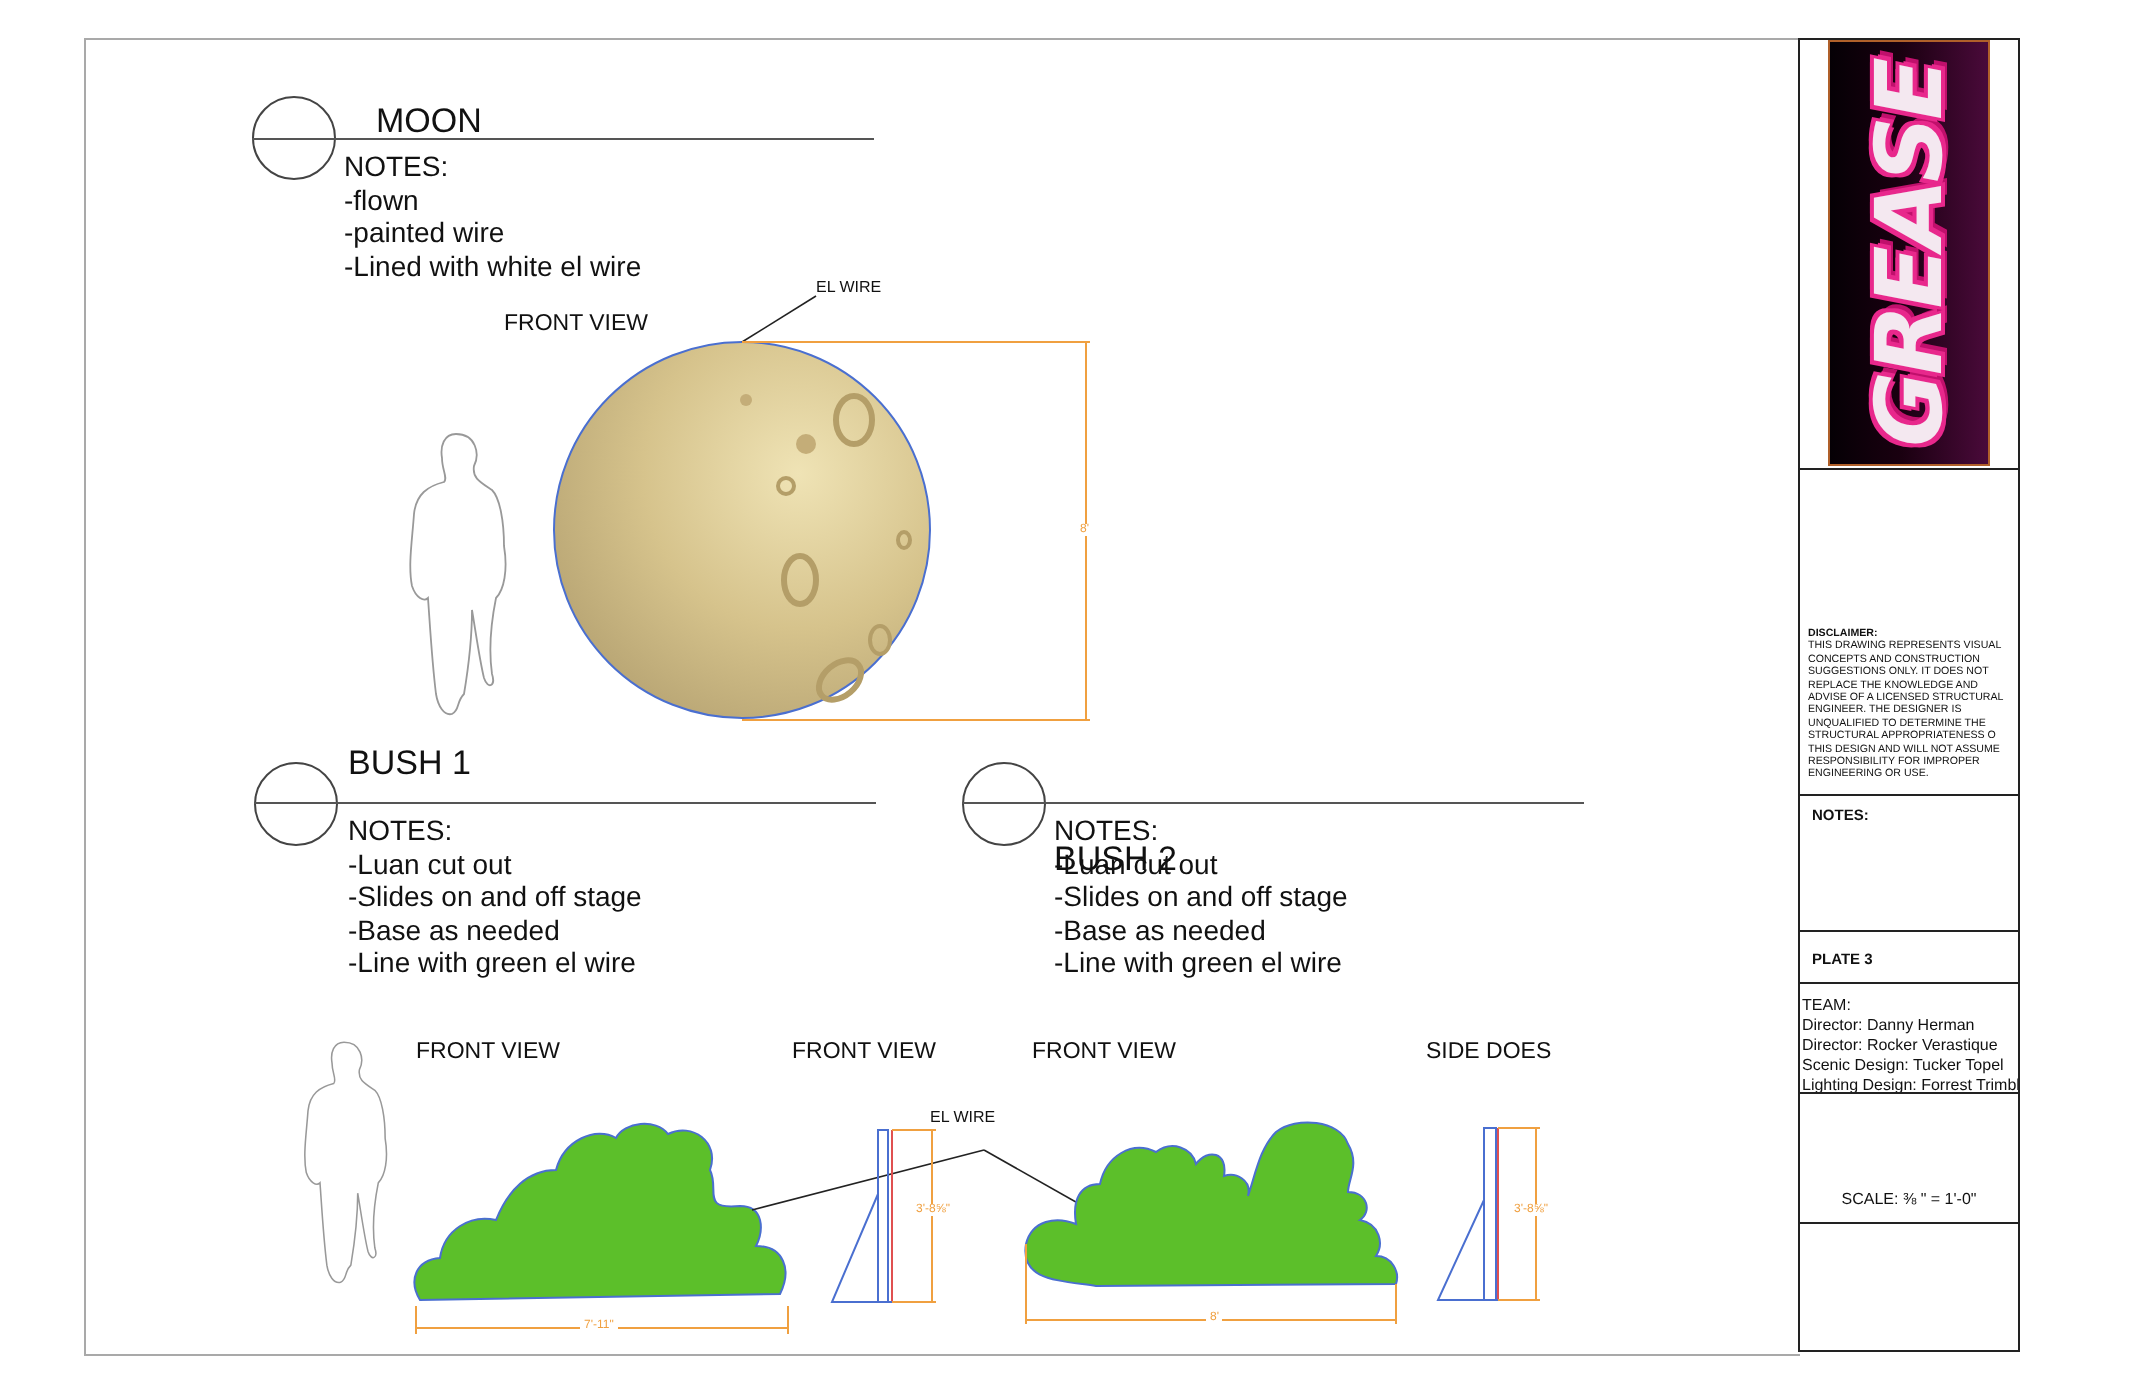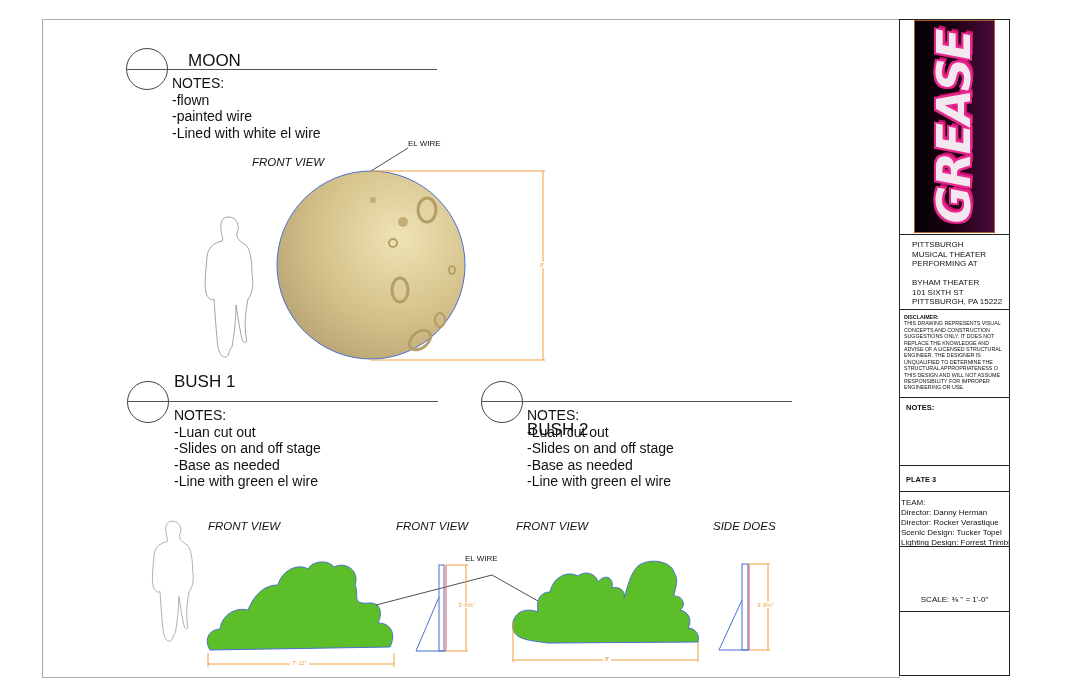--- a/index.html
+++ b/index.html
@@ -3,21 +3,21 @@
 <meta charset="utf-8">
 <style>
   html, body { margin:0; padding:0; background:#ffffff; }
   body { width:1066px; height:690px; position:relative; overflow:hidden; font-family:"Liberation Sans", sans-serif; color:#111; }
   .abs { position:absolute; }
   .frame { position:absolute; left:42px; top:19px; width:857px; height:657px; border-top:1px solid #a9a9a9; border-left:1px solid #a9a9a9; border-bottom:1px solid #a9a9a9; }
   .title-block { position:absolute; left:899px; top:19px; width:111px; height:657px; border:1px solid #222; box-sizing:border-box; }
   .tb-cell { position:absolute; left:0; width:109px; border-bottom:1px solid #222; box-sizing:border-box; font-size:8px; line-height:9.5px; }
   .section-title { font-size:17px; }
   .notes { font-size:14px; line-height:16.6px; }
-  .view-label { font-size:11.5px;font-style:italic; }
+  .view-label { font-size:11.5px; }
   .small-label { font-size:8px; }
   .circle { position:absolute; border:1px solid #444; border-radius:50%; box-sizing:border-box; }
   .hline { position:absolute; height:1px; background:#555; }
   svg { position:absolute; overflow:visible; }
 </style>
 </head>
 <body>
 
 <div class="frame"></div>
 
@@ -134,29 +134,20 @@
   <line x1="58" y1="4" x2="58" y2="90" stroke="#f0a040" stroke-width="1"></line>
 </svg>
 <div class="abs small-label" style="left:757px;top:602px;color:#f0a040;font-size:6px;background:#fff;">3'-8⅝"</div>
 
 <div class="title-block">
   <div class="tb-cell" style="top:0;height:215px;">
     <div style="position:absolute;left:14px;top:0;width:81px;height:213px;background:linear-gradient(90deg,#050005 0%,#1a0010 45%,#4a0a3a 100%);border:1px solid #b0602a;box-sizing:border-box;overflow:hidden;">
       <div style="position:absolute;left:50%;top:50%;transform:translate(-50%,-50%) rotate(-90deg);font-family:'DejaVu Sans',sans-serif;font-weight:bold;font-style:italic;font-size:46px;color:#f4e8f0;letter-spacing:-2px;text-shadow:2px 2px 0 #e8288c,-2px -2px 0 #e8288c,2px -2px 0 #e8288c,-2px 2px 0 #e8288c,4px 3px 0 #c0106c;white-space:nowrap;">GREASE</div>
     </div>
   </div>
-  <div class="tb-cell" style="top:215px;height:75px;padding:5px 0 0 12px;">
-    <div>PITTSBURGH</div>
-    <div>MUSICAL THEATER</div>
-    <div>PERFORMING AT</div>
-    <div style="height:9.5px"></div>
-    <div>BYHAM THEATER</div>
-    <div>101 SIXTH ST</div>
-    <div>PITTSBURGH, PA 15222</div>
-  </div>
   <div class="tb-cell" style="top:290px;height:88px;padding:4px 3px 0 4px;font-size:5.3px;line-height:6.4px;">
     <div style="font-weight:bold;">DISCLAIMER:</div>
     <div>THIS DRAWING REPRESENTS VISUAL CONCEPTS AND CONSTRUCTION SUGGESTIONS ONLY. IT DOES NOT REPLACE THE KNOWLEDGE AND ADVISE OF A LICENSED STRUCTURAL ENGINEER. THE DESIGNER IS UNQUALIFIED TO DETERMINE THE STRUCTURAL APPROPRIATENESS O THIS DESIGN AND WILL NOT ASSUME RESPONSIBILITY FOR IMPROPER ENGINEERING OR USE.</div>
   </div>
   <div class="tb-cell" style="top:378px;height:68px;padding:5px 0 0 6px;">
     <div style="font-weight:bold;font-size:7.5px;">NOTES:</div>
   </div>
   <div class="tb-cell" style="top:446px;height:26px;padding:9px 0 0 6px;">
     <div style="font-weight:bold;font-size:7.5px;">PLATE 3</div>
   </div>

